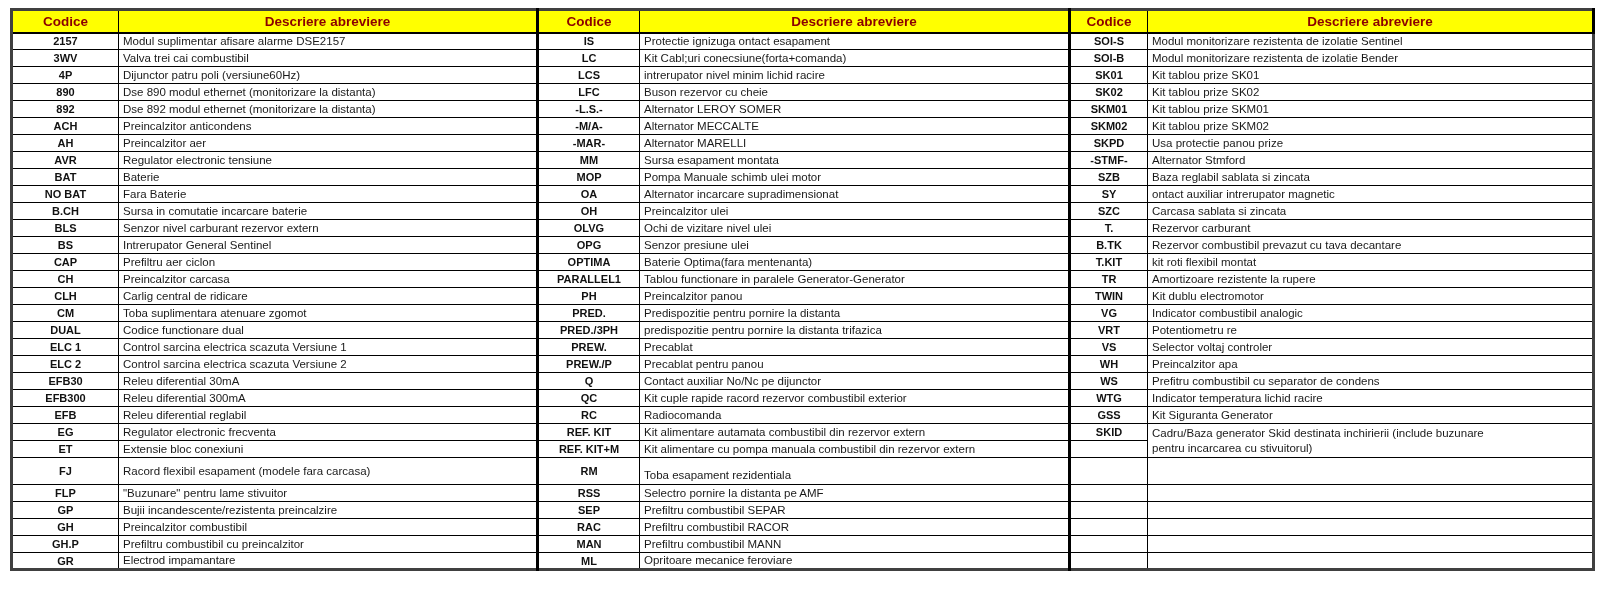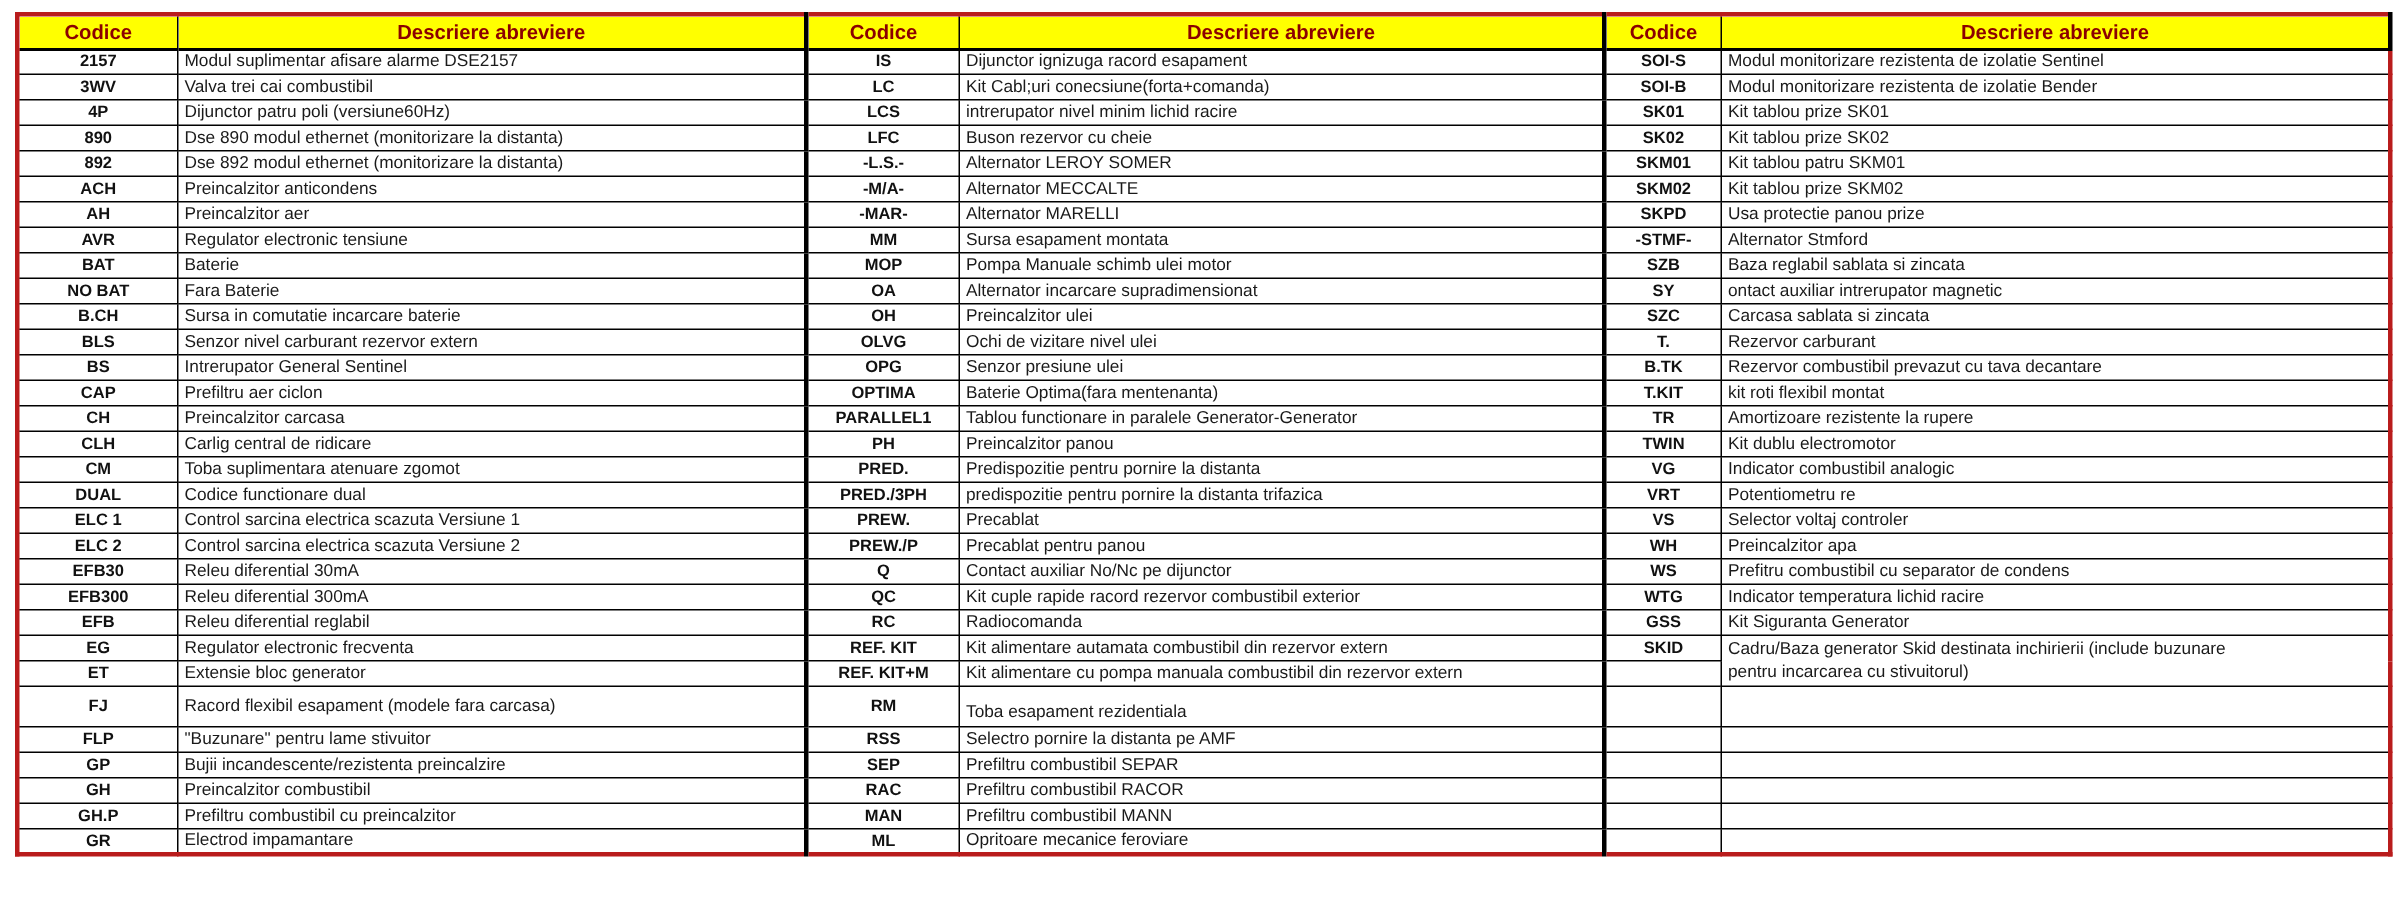--- a/index.html
+++ b/index.html
@@ -13,21 +13,21 @@
     height: 611px;
     box-sizing: border-box;
     padding: 8px 8px 0 10px;
     background: #ffffff;
     overflow: hidden;
   }
   table.grid {
     border-collapse: collapse;
     table-layout: fixed;
     width: 1582px;
-    border: 3px solid #b91c1c;
+    border: 3px solid #404040;
   }
   table.grid th, table.grid td {
     border: 1px solid #000000;
     overflow: hidden;
     white-space: pre-line;
     box-sizing: border-box;
     vertical-align: middle;
   }
   table.grid th {
     background: #ffff00;
@@ -78,21 +78,21 @@
           <th class="gend">Descriere abreviere</th>
           <th>Codice</th>
           <th class="gend">Descriere abreviere</th>
         </tr>
     </thead>
     <tbody id="table-body">
         <tr>
           <td class="code">2157</td>
           <td class="desc gend">Modul suplimentar afisare alarme DSE2157</td>
           <td class="code">IS</td>
-          <td class="desc gend">Dijunctor ignizuga racord esapament</td>
+          <td class="desc gend">Protectie ignizuga ontact esapament</td>
           <td class="code">SOI-S</td>
           <td class="desc">Modul monitorizare rezistenta de izolatie Sentinel</td>
         </tr>
         <tr>
           <td class="code">3WV</td>
           <td class="desc gend">Valva trei cai combustibil</td>
           <td class="code">LC</td>
           <td class="desc gend">Kit Cabl;uri conecsiune(forta+comanda)</td>
           <td class="code">SOI-B</td>
           <td class="desc">Modul monitorizare rezistenta de izolatie Bender</td>
@@ -112,21 +112,21 @@
           <td class="desc gend">Buson rezervor cu cheie</td>
           <td class="code">SK02</td>
           <td class="desc">Kit tablou prize SK02</td>
         </tr>
         <tr>
           <td class="code">892</td>
           <td class="desc gend">Dse 892 modul ethernet (monitorizare la distanta)</td>
           <td class="code">-L.S.-</td>
           <td class="desc gend">Alternator LEROY SOMER</td>
           <td class="code">SKM01</td>
-          <td class="desc">Kit tablou patru SKM01</td>
+          <td class="desc">Kit tablou prize SKM01</td>
         </tr>
         <tr>
           <td class="code">ACH</td>
           <td class="desc gend">Preincalzitor anticondens</td>
           <td class="code">-M/A-</td>
           <td class="desc gend">Alternator MECCALTE</td>
           <td class="code">SKM02</td>
           <td class="desc">Kit tablou prize SKM02</td>
         </tr>
         <tr>
@@ -269,21 +269,21 @@
           <td class="code">EG</td>
           <td class="desc gend">Regulator electronic frecventa</td>
           <td class="code">REF. KIT</td>
           <td class="desc gend">Kit alimentare autamata combustibil din rezervor extern</td>
           <td class="code">SKID</td>
           <td class="desc" rowspan="2">Cadru/Baza generator Skid destinata inchirierii  (include buzunare
 pentru incarcarea cu stivuitorul)</td>
         </tr>
         <tr>
           <td class="code">ET</td>
-          <td class="desc gend">Extensie bloc generator</td>
+          <td class="desc gend">Extensie bloc conexiuni</td>
           <td class="code">REF. KIT+M</td>
           <td class="desc gend">Kit alimentare cu pompa manuala combustibil din rezervor extern</td>
           <td class="code"></td>
         </tr>
         <tr class="tall">
           <td class="code">FJ</td>
           <td class="desc gend">Racord flexibil esapament (modele fara carcasa)</td>
           <td class="code">RM</td>
           <td class="desc gend" style="vertical-align: bottom; padding-bottom: 2px;">Toba esapament rezidentiala</td>
           <td class="code"></td>

